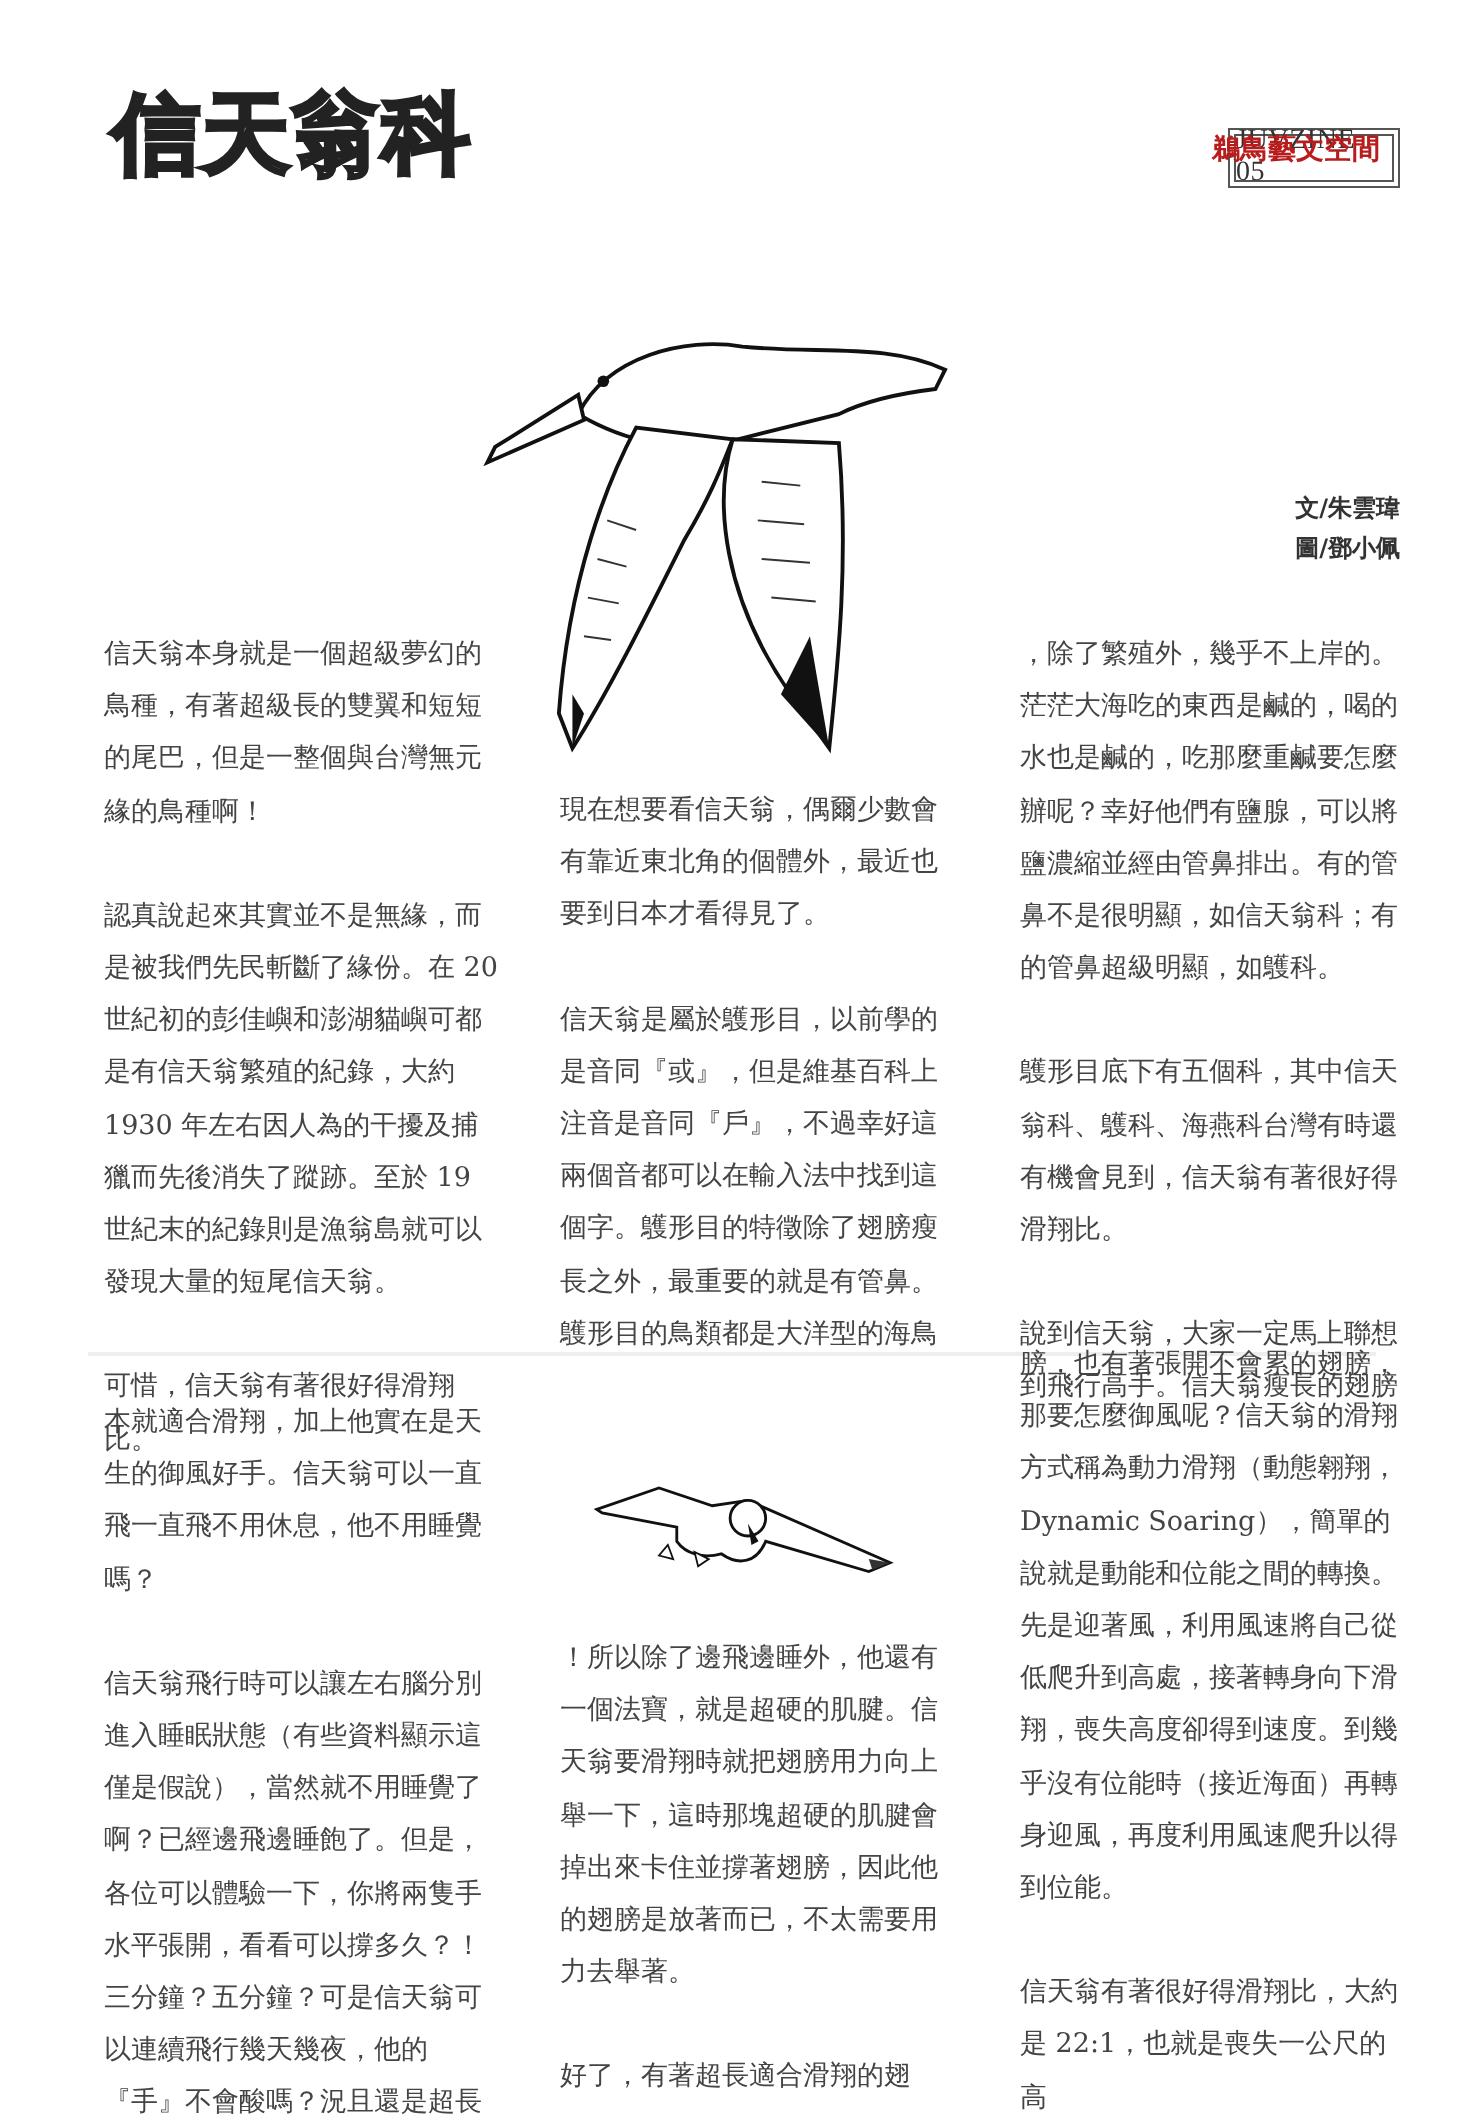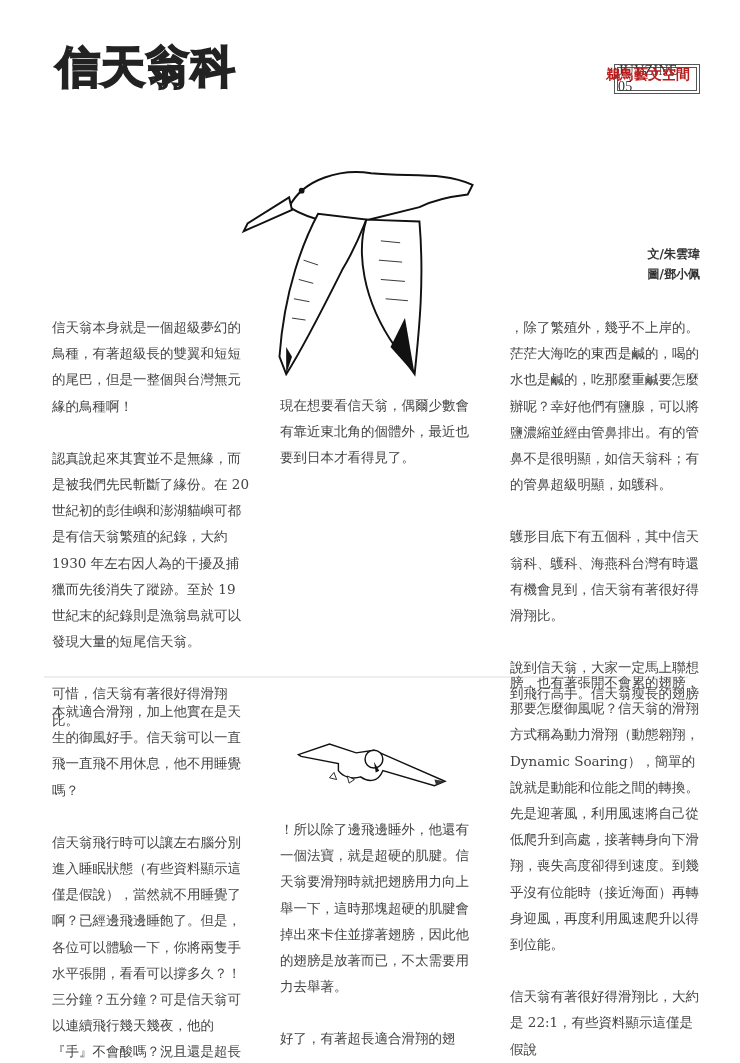--- a/index.html
+++ b/index.html
@@ -79,20 +79,21 @@
 </div>
 
 <div class="col" style="left:36px; top:314px;">
   <p>信天翁本身就是一個超級夢幻的鳥種，有著超級長的雙翼和短短的尾巴，但是一整個與台灣無元緣的鳥種啊！</p>
   <p>認真說起來其實並不是無緣，而是被我們先民斬斷了緣份。在 20 世紀初的彭佳嶼和澎湖貓嶼可都是有信天翁繁殖的紀錄，大約 1930 年左右因人為的干擾及捕獵而先後消失了蹤跡。至於 19 世紀末的紀錄則是漁翁島就可以發現大量的短尾信天翁。</p>
   <p>可惜，信天翁有著很好得滑翔比。</p>
 </div>
 
 <div class="col" style="left:264px; top:392px; width:208px;">
   <p>現在想要看信天翁，偶爾少數會有靠近東北角的個體外，最近也要到日本才看得見了。</p>
+  <p>信天翁是屬於鸌形目，以前學的是音同『或』，但是維基百科上注音是音同『戶』，不過幸好這兩個音都可以在輸入法中找到這個字。鸌形目的特徵除了翅膀瘦長之外，最重要的就是有管鼻。鸌形目的鳥類都是大洋型的海鳥</p>
 </div>
 
 <div class="col" style="left:494px; top:314px; width:206px;">
   <p>，除了繁殖外，幾乎不上岸的。茫茫大海吃的東西是鹹的，喝的水也是鹹的，吃那麼重鹹要怎麼辦呢？幸好他們有鹽腺，可以將鹽濃縮並經由管鼻排出。有的管鼻不是很明顯，如信天翁科；有的管鼻超級明顯，如鸌科。</p>
   <p>鸌形目底下有五個科，其中信天翁科、鸌科、海燕科台灣有時還有機會見到，信天翁有著很好得滑翔比。</p>
   <p>說到信天翁，大家一定馬上聯想到飛行高手。信天翁瘦長的翅膀</p>
 </div>
 
 <div class="divider"></div>
 
@@ -111,14 +112,14 @@
   <path d="M168 58 L180 60 L170 64 Z" fill="#333"></path>
 </svg>
 
 <div class="col" style="left:264px; top:816px; width:208px;">
   <p>！所以除了邊飛邊睡外，他還有一個法寶，就是超硬的肌腱。信天翁要滑翔時就把翅膀用力向上舉一下，這時那塊超硬的肌腱會掉出來卡住並撐著翅膀，因此他的翅膀是放著而已，不太需要用力去舉著。</p>
   <p>好了，有著超長適合滑翔的翅</p>
 </div>
 
 <div class="col" style="left:494px; top:669px; width:206px;">
   <p>膀，也有著張開不會累的翅膀，那要怎麼御風呢？信天翁的滑翔方式稱為動力滑翔（動態翱翔，Dynamic Soaring），簡單的說就是動能和位能之間的轉換。先是迎著風，利用風速將自己從低爬升到高處，接著轉身向下滑翔，喪失高度卻得到速度。到幾乎沒有位能時（接近海面）再轉身迎風，再度利用風速爬升以得到位能。</p>
-  <p>信天翁有著很好得滑翔比，大約是 22:1，有些資料顯示這僅是假說</p>
+  <p>信天翁有著很好得滑翔比，大約是 22:1，也就是喪失一公尺的高</p>
 </div>
 
 </body></html>

